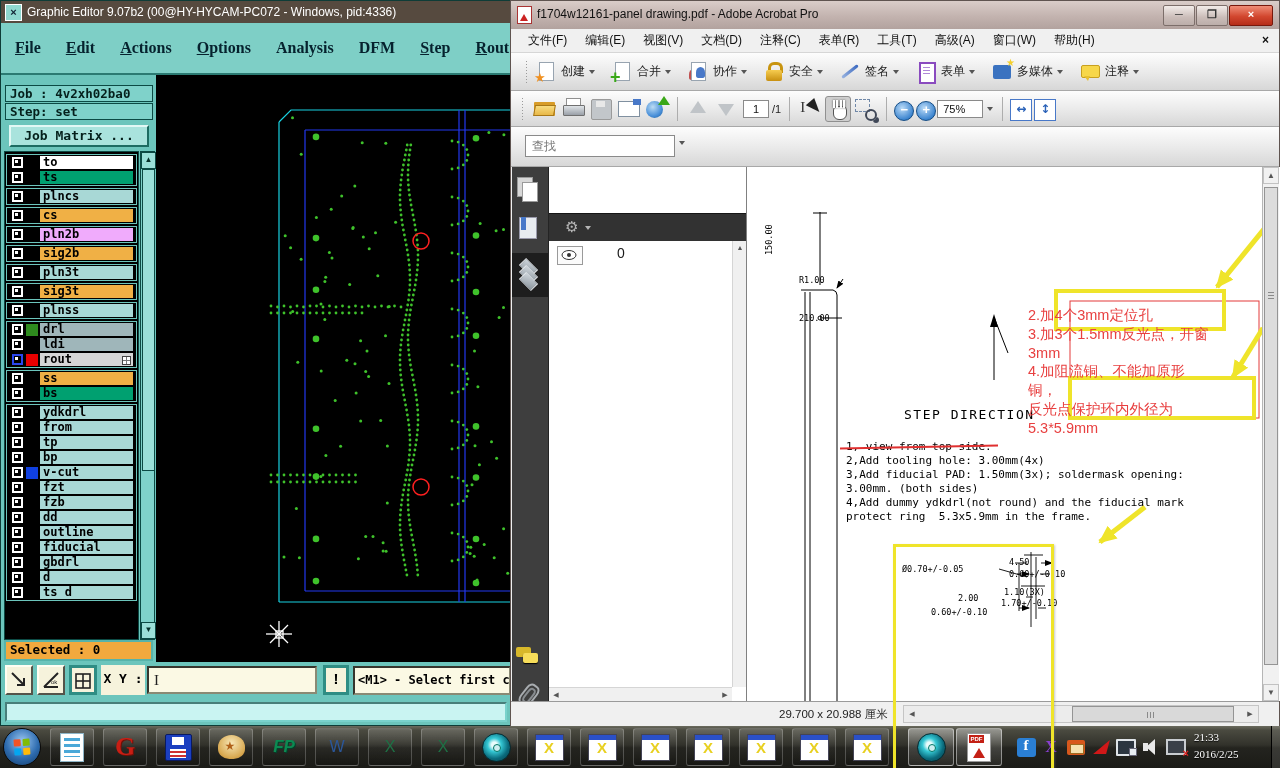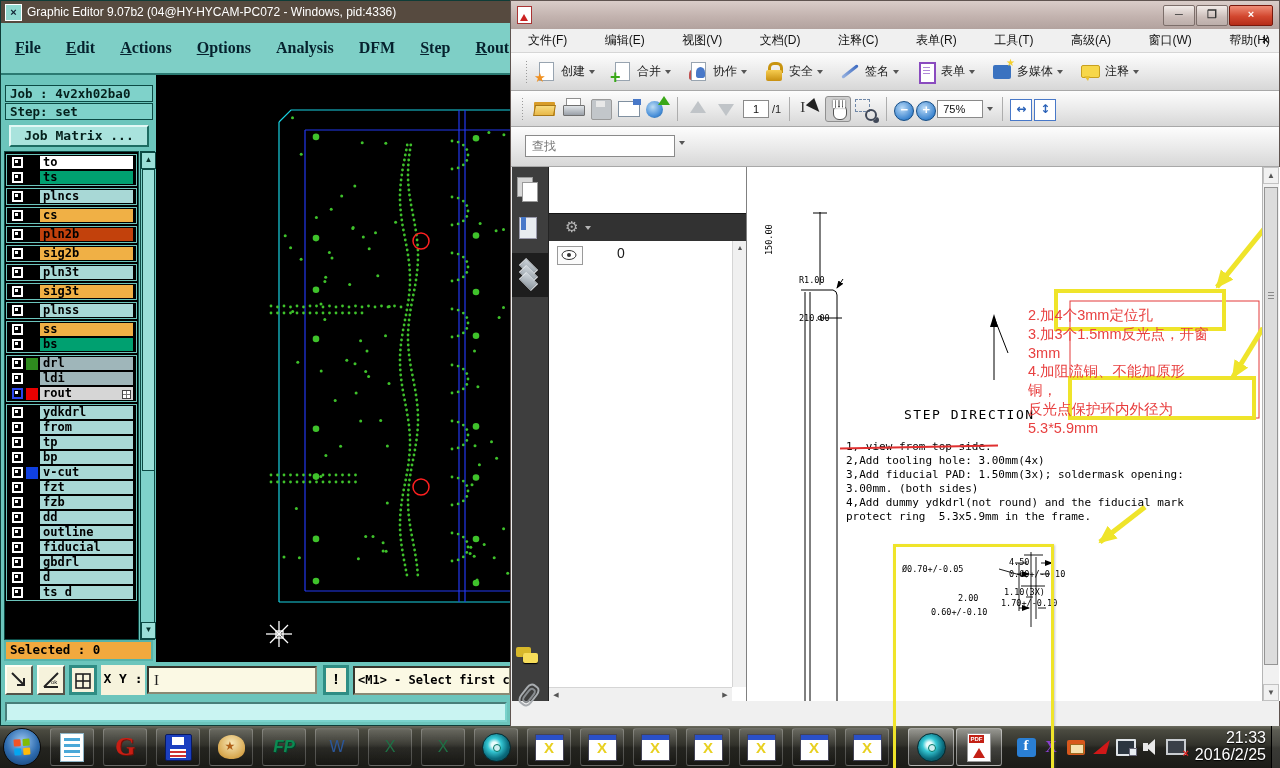--- a/index.html
+++ b/index.html
@@ -51,21 +51,21 @@
   #ac{position:absolute;left:510px;top:0;width:770px;height:727px;background:#f0f0f0;border:1px solid #5f5450;box-sizing:border-box;}
   #ac-title{position:absolute;left:0;top:0;width:768px;height:28px;background:linear-gradient(#dacdc9,#c3b3af 55%,#b2a29e);
     font-size:12px;color:#111;line-height:26px;}
   #ac-title .txt{margin-left:26px;}
   #ac-pdficon{position:absolute;left:6px;top:5px;width:13px;height:16px;background:#fff;border:1px solid #a33;}
   #ac-pdficon::after{content:"";position:absolute;left:2px;bottom:2px;border-left:4px solid transparent;border-right:4px solid transparent;border-bottom:7px solid #c22;}
   #ac-winbtns{position:absolute;right:6px;top:4px;display:flex;}
   .wbtn{width:30px;height:19px;border:1px solid #7c6e6a;border-radius:2px;background:linear-gradient(#f2ece9,#cabcb8 60%,#bcaeaa);
     margin-left:1px;text-align:center;font-size:11px;font-weight:bold;color:#333;line-height:17px;}
   .wbtn.close{width:42px;background:linear-gradient(#ef8d77,#d2472f 55%,#b52c18);color:#fff;border-color:#77180c;}
-  #ac-menubar{position:absolute;left:0;top:28px;width:768px;height:24px;background:#f0f0f0;border-bottom:1px solid #d6d6d6;display:flex;align-items:center;padding-left:8px;box-sizing:border-box;justify-content:space-between;}
+  #ac-menubar{position:absolute;left:0;top:28px;width:768px;height:24px;background:#f0f0f0;border-bottom:1px solid #d6d6d6;display:flex;align-items:center;padding-left:8px;box-sizing:border-box;}
   .ac-menu{font-size:12px;color:#111;padding:0 9px;}
   #ac-menuclose{position:absolute;right:10px;top:4px;font-weight:bold;font-size:12px;color:#111;}
   .tbbg{background:linear-gradient(#fdfdfd,#e9e9e9 55%,#d7d7d7);border-bottom:1px solid #a8a8a8;box-sizing:border-box;}
   #ac-tb1{position:absolute;left:0;top:52px;width:768px;height:38px;display:flex;align-items:center;padding-left:14px;}
   .tb1btn{display:flex;align-items:center;gap:4px;margin-right:16px;}
   .tb1btn .lbl{font-size:12px;color:#222;}
   .caret{width:0;height:0;border-left:3.5px solid transparent;border-right:3.5px solid transparent;border-top:4px solid #555;}
   #ac-tb2{position:absolute;left:0;top:90px;width:768px;height:36px;display:flex;align-items:center;padding-left:10px;}
   .sep{width:1px;height:24px;background:#adadad;margin:0 6px;}
   .t2btn{width:26px;height:26px;position:relative;margin:0 1px;}
@@ -119,21 +119,21 @@
   #tb{position:absolute;left:0;top:726px;width:1280px;height:42px;z-index:50;
     background:linear-gradient(#6b6b5e,#4a4a40 10%,#32322b 45%,#24241f 52%,#1b1b17);}
   #orb{position:absolute;left:3px;top:2px;width:38px;height:38px;border-radius:50%;
     background:radial-gradient(circle at 50% 35%,#9cc8f2,#2e6cb0 55%,#123a66);border:1px solid #0a0a0a;box-sizing:border-box;}
   #orb .flag{position:absolute;left:10px;top:10px;width:17px;height:17px;transform:rotate(-4deg);}
   #orb .flag i{position:absolute;width:7px;height:7px;border-radius:1px;}
   .tkbtn{position:absolute;top:2px;width:44px;height:38px;border:1px solid rgba(255,255,255,.22);border-radius:3px;box-sizing:border-box;
     background:linear-gradient(rgba(255,255,255,.16),rgba(255,255,255,.04) 45%,rgba(0,0,0,.18));display:flex;align-items:center;justify-content:center;}
   .tkbtn.active{background:linear-gradient(rgba(255,255,255,.42),rgba(255,255,255,.16) 45%,rgba(255,255,255,.06));border-color:rgba(255,255,255,.45);}
   .trayicon{position:absolute;top:11px;width:20px;height:20px;display:flex;align-items:center;justify-content:center;}
-  #clock{position:absolute;left:1194px;top:3px;width:72px;text-align:right;color:#fff;font-size:16px;line-height:17px;text-shadow:0 1px 1px #000;}
+  #clock{position:absolute;left:1194px;top:3px;width:72px;text-align:left;color:#fff;font-size:11px;line-height:17px;text-shadow:0 1px 1px #000;font-family:Liberation Serif, serif;}
   #showdesk{position:absolute;left:1271px;top:0;width:9px;height:42px;background:rgba(255,255,255,.10);border-left:1px solid #000;}
   
   .ic{position:relative;display:block;}
   .ic-notepad{width:22px;height:27px;background:#fff;border:1px solid #8fb6c8;}
   .ic-notepad::after{content:"";position:absolute;inset:4px 3px;background:repeating-linear-gradient(#4aa8d8 0 3px,#fff 3px 6px);}
   .ic-g-app::after{content:"G";font:bold 26px "Liberation Serif",serif;color:#c81e14;text-shadow:1px 1px 0 #701008;}
   .ic-floppy{width:25px;height:25px;background:#1b3fc0;border-radius:2px;border:1px solid #0a1a60;}
   .ic-floppy::before{content:"";position:absolute;left:6px;top:2px;width:12px;height:8px;background:#fff;}
   .ic-floppy::after{content:"";position:absolute;left:4px;bottom:2px;width:16px;height:9px;background:repeating-linear-gradient(#fff 0 2px,#d03030 2px 4px);}
   .ic-shell{width:27px;height:24px;border-radius:50% 50% 42% 42%;background:radial-gradient(circle at 50% 35%,#f8e8b8,#d8a850 70%,#a87428);}
@@ -215,21 +215,21 @@
   .s-comments::after{content:"";position:absolute;left:11px;top:12px;width:15px;height:10px;background:#f7dd5a;border-radius:2px;box-shadow:0 1px 1px #000;}
   .s-clip::before{content:"";position:absolute;left:10px;top:4px;width:10px;height:20px;border:2px solid #a8acb0;border-radius:5px/7px;transform:rotate(38deg);}
   .s-clip::after{content:"";position:absolute;left:13px;top:8px;width:4px;height:13px;border:2px solid #888c90;border-radius:3px/5px;transform:rotate(38deg);}
 </style>
 </head>
 <body>
 
 <div id="gx">
   <div id="gx-title">
     <span id="gx-ticon">×</span>
-    <span class="txt">Graphic Editor 9.07b2 (04@HY-HYCAM-PC072 - Windows, pid:4336)</span>
+    <span class="txt">Graphic Editor 9.07b2 (00@HY-HYCAM-PC072 - Windows, pid:4336)</span>
   </div>
   <div id="gx-menubar">
       <span class="gx-menu"><span class="ul">F</span>ile</span>
       <span class="gx-menu"><span class="ul">E</span>dit</span>
       <span class="gx-menu"><span class="ul">A</span>ctions</span>
       <span class="gx-menu"><span class="ul">O</span>ptions</span>
       <span class="gx-menu">Analysis</span>
       <span class="gx-menu">DFM</span>
       <span class="gx-menu"><span class="ul">S</span>tep</span>
       <span class="gx-menu"><span class="ul">R</span>out</span>
@@ -264,21 +264,21 @@
         <div class="lrow">
           <span class="cbx"></span>
           <span class="chip"></span>
           <span class="lab" style="background: rgb(240, 176, 69);">cs</span>
         </div>
       </div>
       <div class="lgroup">
         <div class="lrow">
           <span class="cbx"></span>
           <span class="chip"></span>
-          <span class="lab" style="background: #c2410c;">pln2b</span>
+          <span class="lab" style="background: #f0abfc;">pln2b</span>
         </div>
       </div>
       <div class="lgroup">
         <div class="lrow">
           <span class="cbx"></span>
           <span class="chip"></span>
           <span class="lab" style="background: rgb(240, 176, 69);">sig2b</span>
         </div>
       </div>
       <div class="lgroup">
@@ -293,49 +293,49 @@
           <span class="cbx"></span>
           <span class="chip"></span>
           <span class="lab" style="background: rgb(240, 176, 69);">sig3t</span>
         </div>
       </div>
       <div class="lgroup">
         <div class="lrow">
           <span class="cbx"></span>
           <span class="chip"></span>
           <span class="lab" style="background: rgb(168, 216, 214);">plnss</span>
-        </div>
-      </div>
-      <div class="lgroup">
-        <div class="lrow">
-          <span class="cbx"></span>
-          <span class="chip"></span>
-          <span class="lab" style="background: rgb(240, 176, 69);">ss</span>
-        </div>
-        <div class="lrow">
-          <span class="cbx"></span>
-          <span class="chip"></span>
-          <span class="lab" style="background: rgb(0, 160, 112);">bs</span>
         </div>
       </div>
       <div class="lgroup">
         <div class="lrow">
           <span class="cbx"></span>
           <span class="chip" style="background: rgb(46, 139, 30);"></span>
           <span class="lab" style="background: rgb(159, 182, 186);">drl</span>
         </div>
         <div class="lrow">
           <span class="cbx"></span>
           <span class="chip" style="background: rgb(0, 0, 0);"></span>
           <span class="lab" style="background: rgb(159, 182, 186);">ldi</span>
         </div>
         <div class="lrow">
           <span class="cbx blue"></span>
           <span class="chip" style="background: rgb(232, 0, 0);"></span>
           <span class="lab" style="background: rgb(214, 214, 214);">rout<span class="grid8"></span></span>
+        </div>
+      </div>
+      <div class="lgroup">
+        <div class="lrow">
+          <span class="cbx"></span>
+          <span class="chip"></span>
+          <span class="lab" style="background: rgb(240, 176, 69);">ss</span>
+        </div>
+        <div class="lrow">
+          <span class="cbx"></span>
+          <span class="chip"></span>
+          <span class="lab" style="background: rgb(0, 160, 112);">bs</span>
         </div>
       </div>
       <div class="lgroup">
         <div class="lrow">
           <span class="cbx"></span>
           <span class="chip"></span>
           <span class="lab" style="background: rgb(168, 216, 214);">ydkdrl</span>
         </div>
         <div class="lrow">
           <span class="cbx"></span>
@@ -871,20 +871,21 @@
     <div id="gx-xyin">I</div>
     <div class="gxtbtn tealring" style="left:322px;width:26px;text-align:center;font-weight:bold;font-size:15px;line-height:22px">!</div>
     <div id="gx-status">&lt;M1&gt; - Select first co</div>
   </div>
   <div id="gx-cyanbar"></div>
 </div>
 
 <div id="ac">
   <div id="ac-title">
     <span id="ac-pdficon"></span>
+    <span class="txt">f1704w12161-panel drawing.pdf - Adobe Acrobat Pro</span>
     <span id="ac-winbtns">
       <span class="wbtn">─</span>
       <span class="wbtn">❐</span>
       <span class="wbtn close">×</span>
     </span>
   </div>
   <div id="ac-menubar">
       <span class="ac-menu">文件(F)</span>
       <span class="ac-menu">编辑(E)</span>
       <span class="ac-menu">视图(V)</span>
@@ -1099,20 +1100,28 @@
     <div class="dimtxt" style="left:254px;top:431px">1.70+/-0.10</div>
     <div class="dimtxt" style="left:184px;top:440px">0.60+/-0.10</div>
   </div>
 
   <div id="ac-vscroll">
     <span class="scbtn" style="top:0">▲</span>
     <div id="ac-vthumb"></div>
     <span class="scbtn" style="bottom:0">▼</span>
   </div>
 
+  <div id="ac-statusbar">
+    <span id="ac-size">29.700 x 20.988 厘米</span>
+    <div id="ac-hscroll">
+      <span class="tinyarrow" style="left:1px;top:1px">◀</span>
+      <div id="ac-hthumb"></div>
+      <span class="tinyarrow" style="right:1px;top:1px">▶</span>
+    </div>
+  </div>
 </div>
 
 <div id="tb">
   <div id="orb">
     <span class="flag">
       <i style="left:0;top:0;background:#f35325"></i>
         <i style="left:9px;top:0;background:#81bc06"></i>
       <i style="left:0;top:9px;background:#05a6f0"></i>
         <i style="left:9px;top:9px;background:#ffba08"></i>
     </span>

